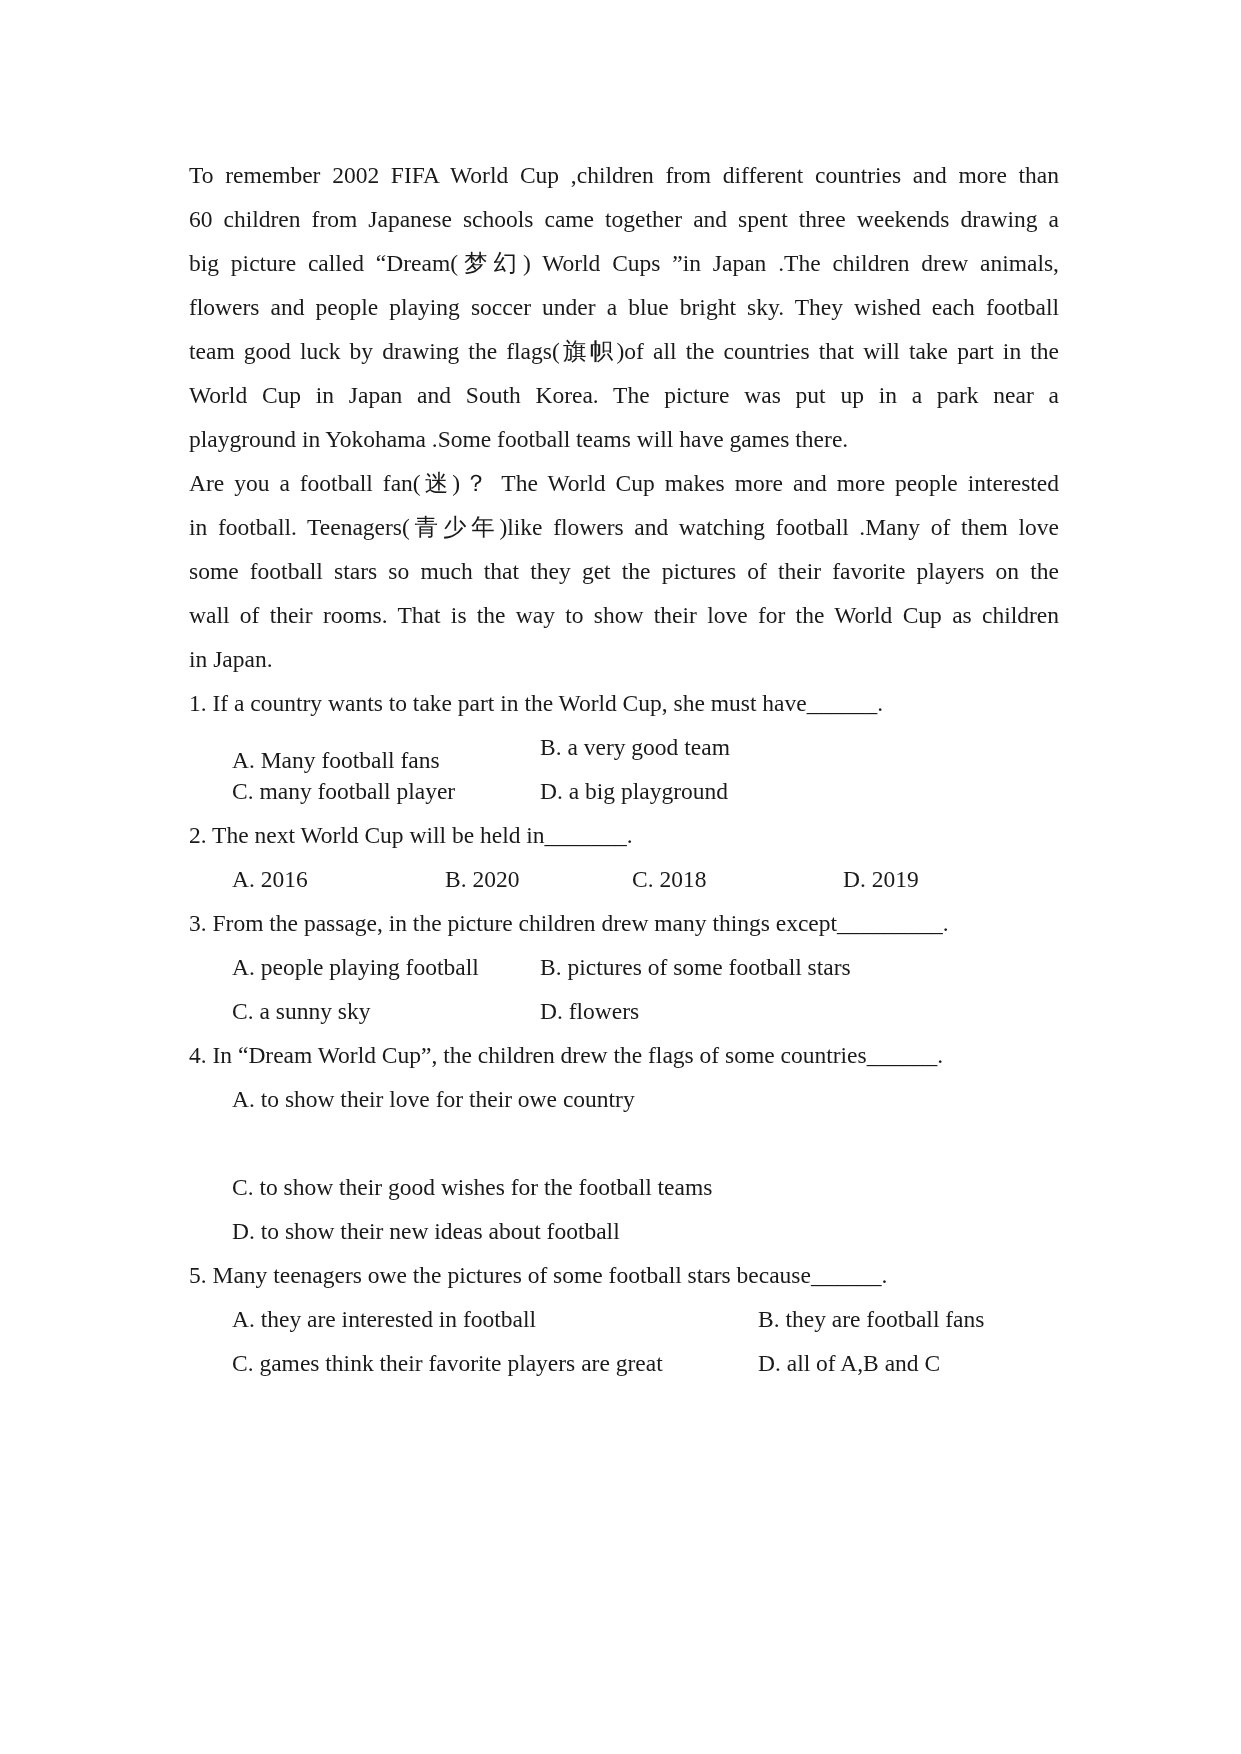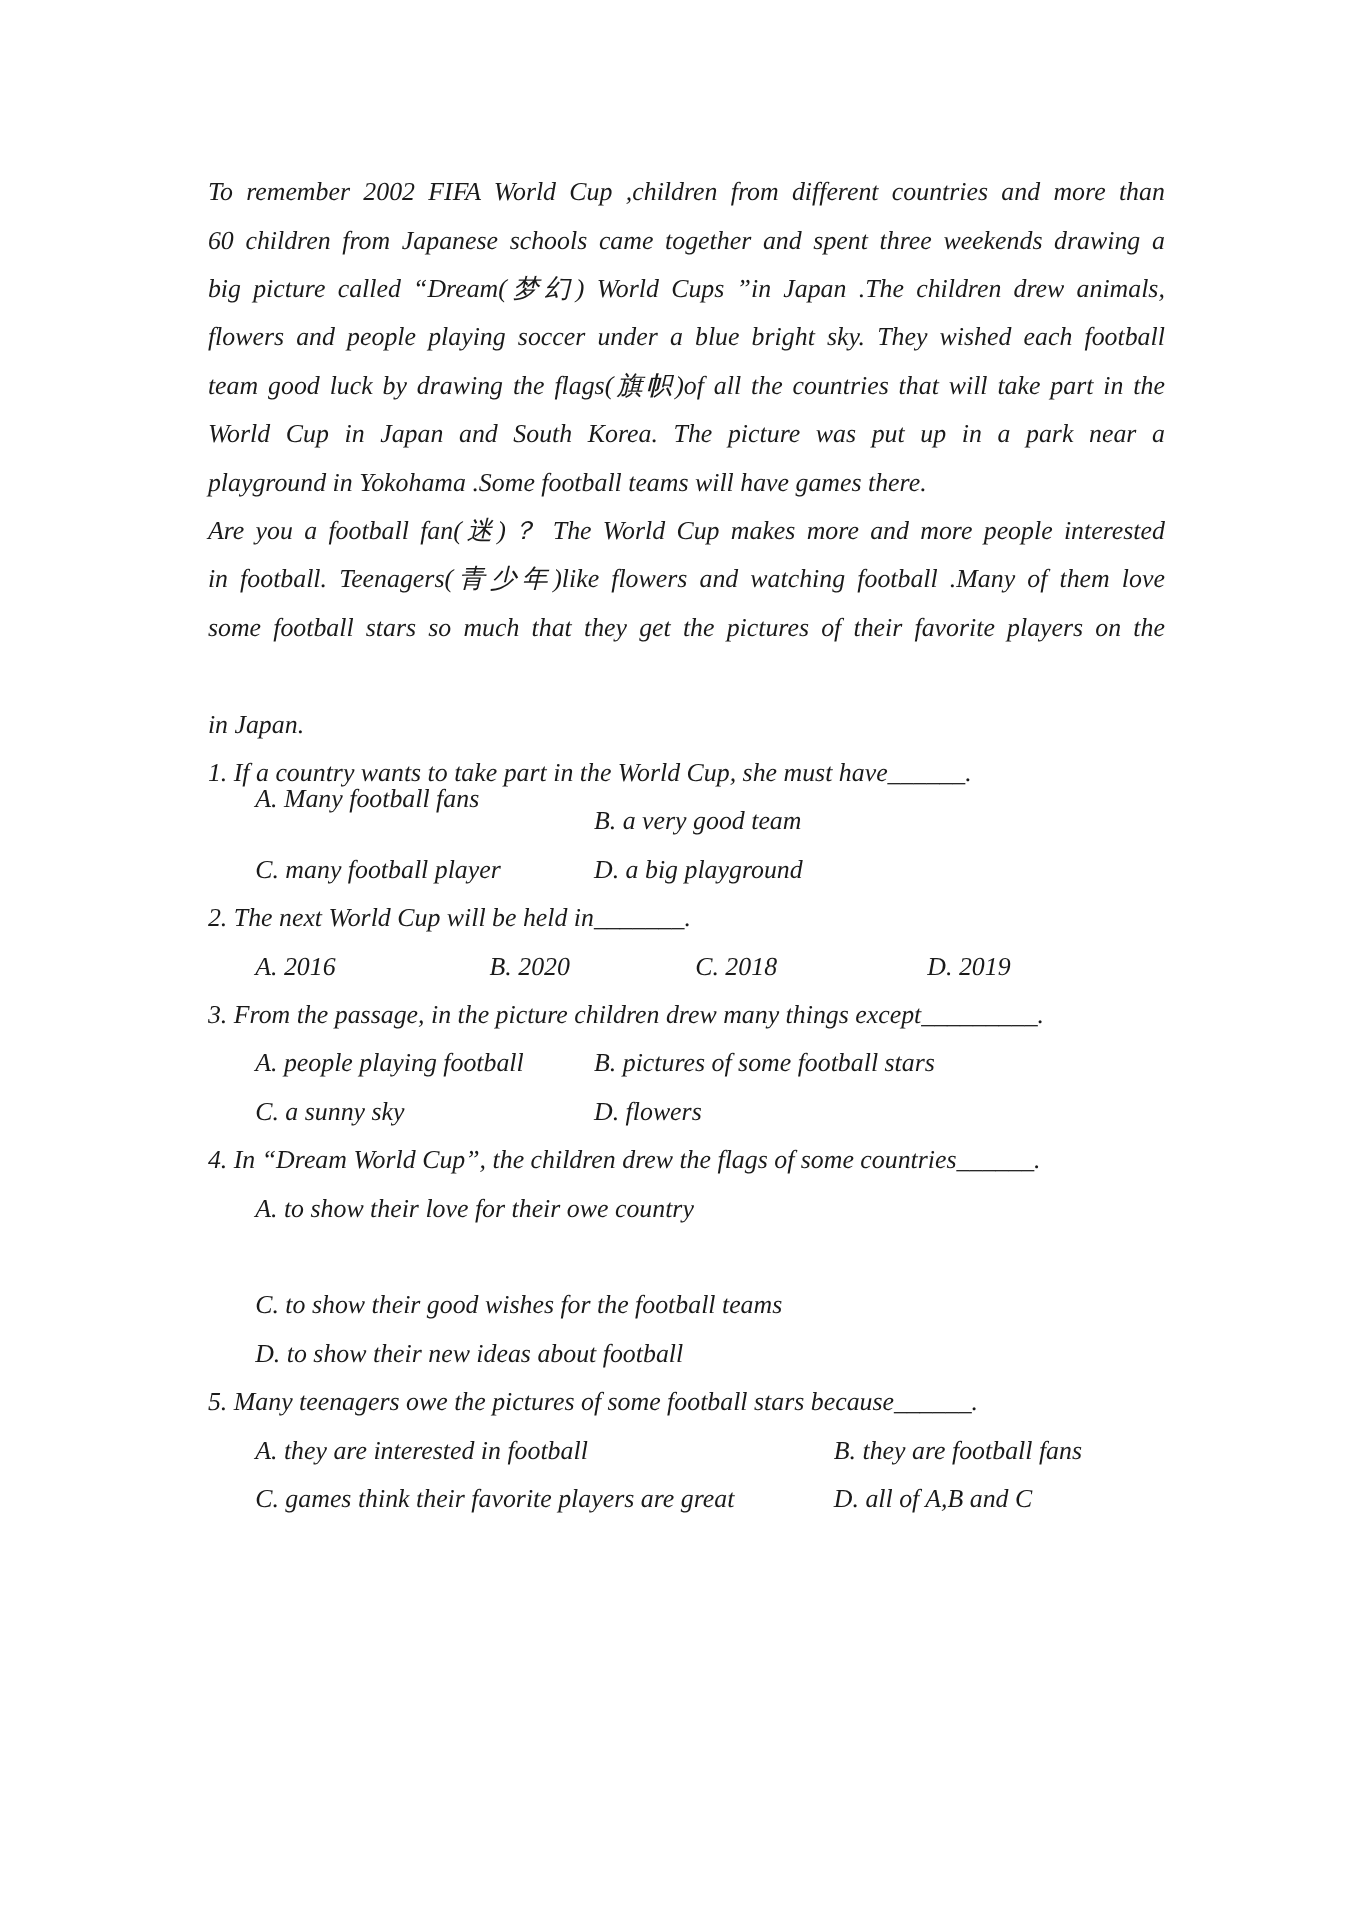--- a/index.html
+++ b/index.html
@@ -1,21 +1,21 @@
 <!DOCTYPE html>
 <html><head>
 <meta charset="utf-8">
 <style>
   html, body { margin: 0; padding: 0; background: #ffffff; }
   body {
     width: 1241px; height: 1754px; position: relative; overflow: hidden;
     font-family: "Liberation Serif", "DejaVu Serif", serif;
     color: #1a1a1a;
   }
-  .page { position: absolute; left: 0; top: 0; width: 1241px; height: 1754px; font-style: italic; }
+  .page { position: absolute; left: 0; top: 0; width: 1241px; height: 1754px; }
   .line {
     position: absolute; left: 189px; width: 870px;
     font-size: 23.5px; line-height: 30px; white-space: nowrap;
   }
   .justify { text-align: justify; text-align-last: justify; }
   .opt { position: absolute; font-size: 23.5px; line-height: 30px; white-space: nowrap; }
 </style>
 </head>
 <body>
 
@@ -24,24 +24,25 @@
   <div class="line justify" style="top:160px">To remember 2002 FIFA World Cup ,children from different countries and more than</div>
   <div class="line justify" style="top:204px">60 children from Japanese schools came together and spent three weekends drawing a</div>
   <div class="line justify" style="top:248px">big picture called “Dream(梦幻) World Cups ”in Japan .The children drew animals,</div>
   <div class="line justify" style="top:292px">flowers and people playing soccer under a blue bright sky. They wished each football</div>
   <div class="line justify" style="top:336px">team good luck by drawing the flags(旗帜)of all the countries that will take part in the</div>
   <div class="line" style="top:424px">playground in Yokohama .Some football teams will have games there.</div>
   <div class="line justify" style="top:380px">World Cup in Japan and South Korea. The picture was put up in a park near a</div>
   <div class="line justify" style="top:468px">Are you a football fan(迷)？ The World Cup makes more and more people interested</div>
   <div class="line justify" style="top:512px">in football. Teenagers(青少年)like flowers and watching football .Many of them love</div>
   <div class="line justify" style="top:556px">some football stars so much that they get the pictures of their favorite players on the</div>
+  <div class="line justify" style="top:600px">wall of their rooms. That is the way to show their love for the World Cup as children</div>
   <div class="line" style="top:644px">in Japan.</div>
 
   <div class="line" style="top:688px">1. If a country wants to take part in the World Cup, she must have______.</div>
-  <div class="opt" style="left:232px; top:712px">A. Many football fans</div>
+  <div class="opt" style="left:232px; top:745px">A. Many football fans</div>
   <div class="opt" style="left:540px; top:732px">B. a very good team</div>
   <div class="opt" style="left:232px; top:776px">C. many football player</div>
   <div class="opt" style="left:540px; top:776px">D. a big playground</div>
 
   <div class="line" style="top:820px">2. The next World Cup will be held in_______.</div>
   <div class="opt" style="left:232px; top:864px">A. 2016</div>
   <div class="opt" style="left:445px; top:864px">B. 2020</div>
   <div class="opt" style="left:632px; top:864px">C. 2018</div>
   <div class="opt" style="left:843px; top:864px">D. 2019</div>
 

